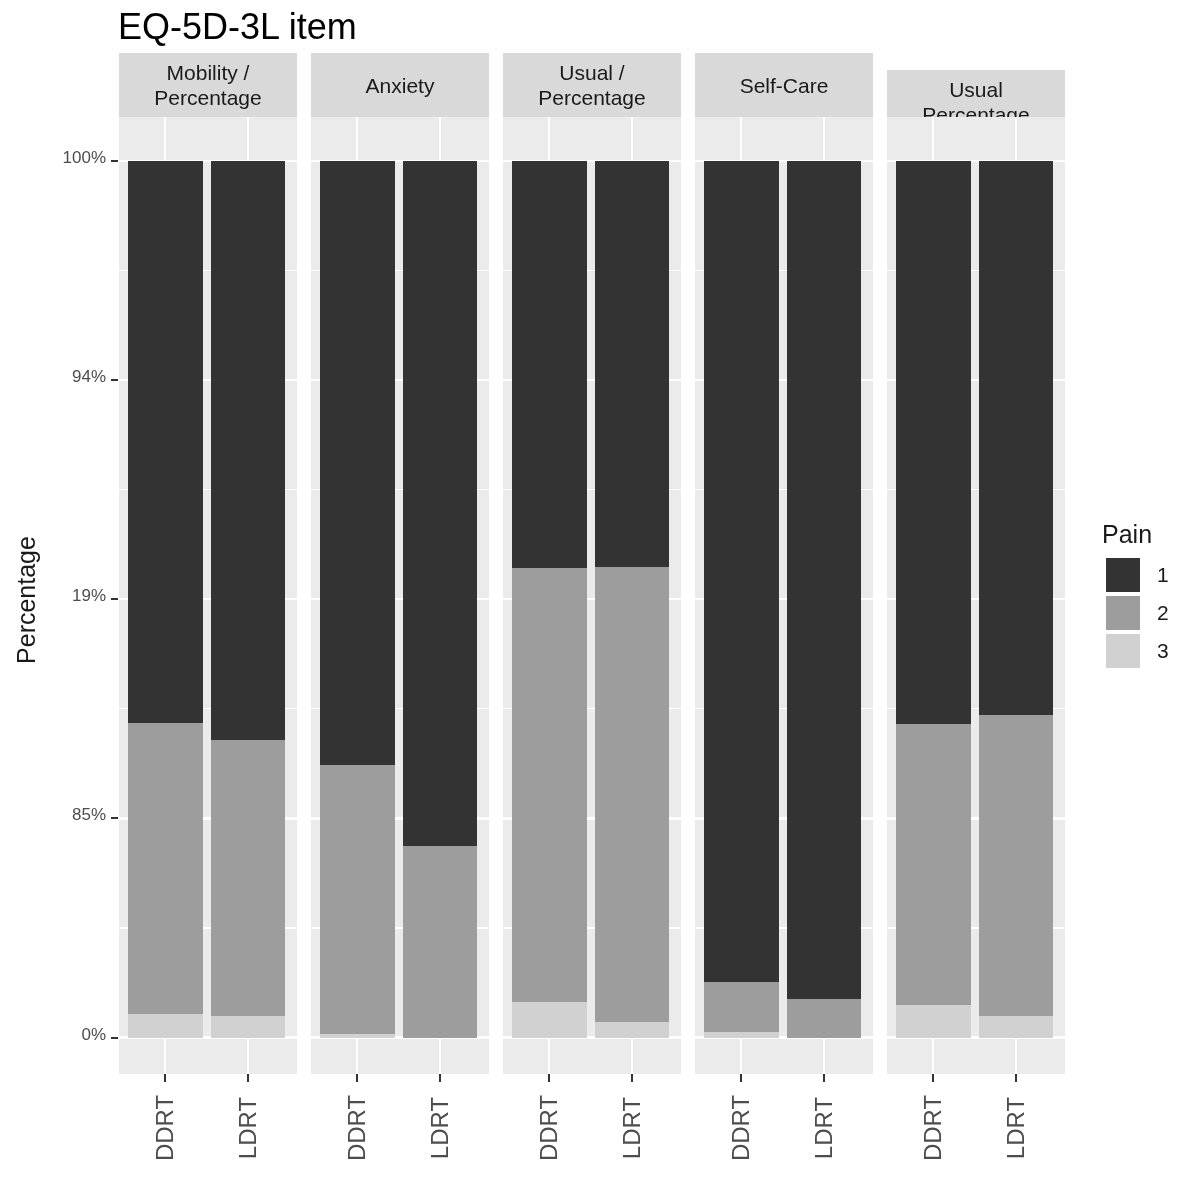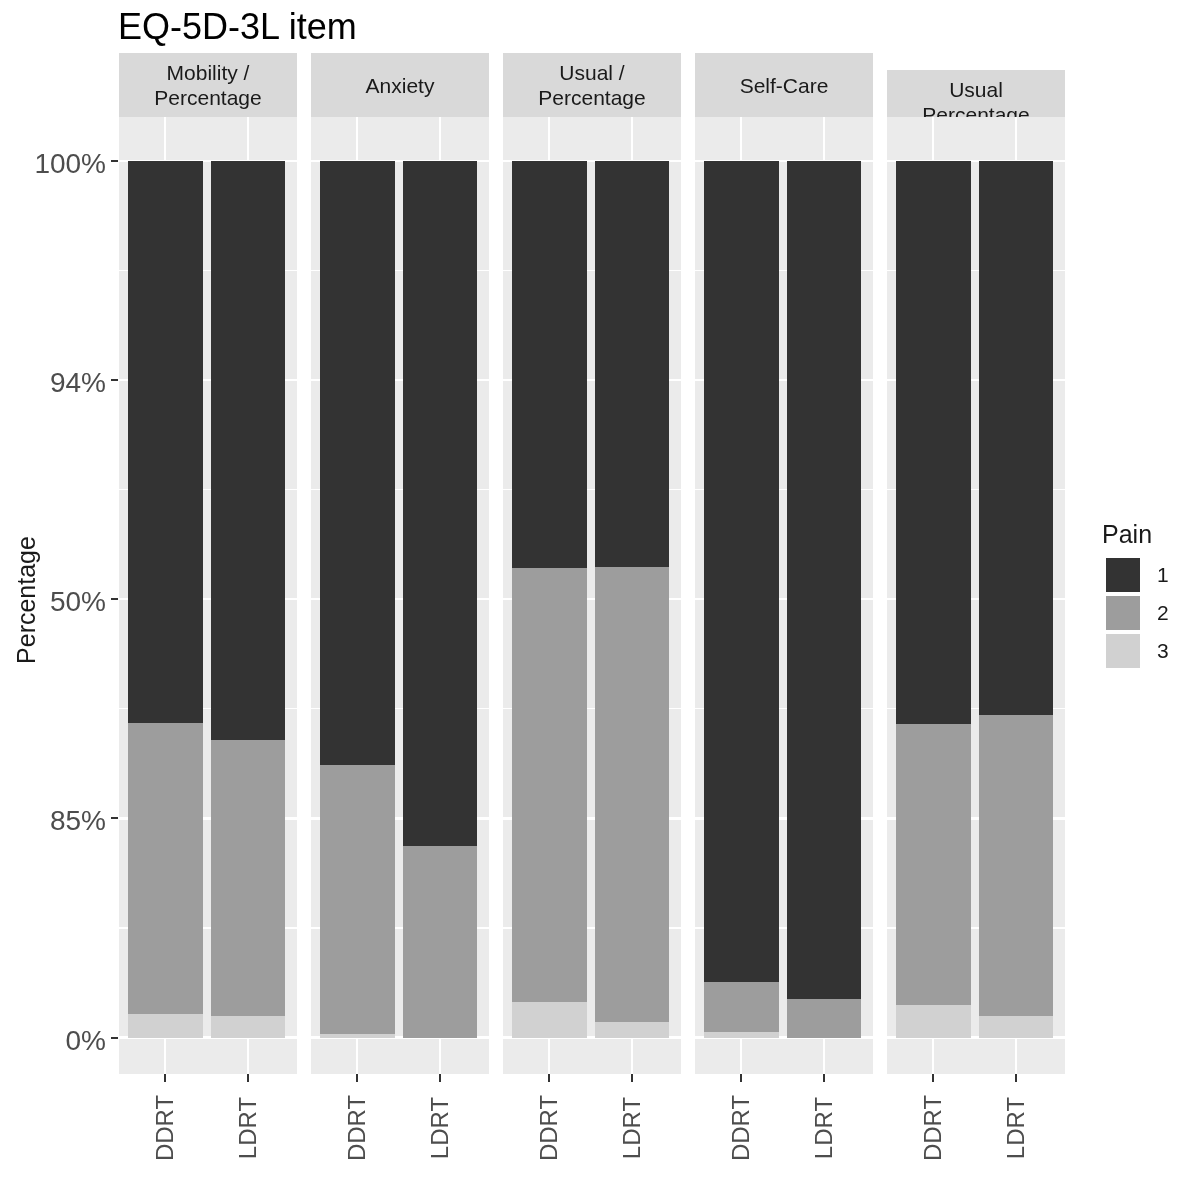--- a/index.html
+++ b/index.html
@@ -8,21 +8,21 @@
     font-family:"Liberation Sans", sans-serif;overflow:hidden;
   }
   .abs{position:absolute;}
   .plot-title{font-size:36px;color:#000000;white-space:nowrap;}
   .strip{background:#D9D9D9;display:flex;flex-direction:column;align-items:center;justify-content:center;}
   .strip-line{font-size:21px;line-height:25px;color:#1A1A1A;white-space:nowrap;}
   .panel{background:#EBEBEB;overflow:hidden;}
   .gridline-h{position:absolute;left:0;width:100%;background:#FFFFFF;}
   .gridline-v{position:absolute;top:0;height:100%;background:#FFFFFF;}
   .bar-seg{position:absolute;}
-  .y-tick-label{font-size:28px;color:#4D4D4D;text-align:right;white-space:nowrap;}
+  .y-tick-label{font-size:17px;color:#4D4D4D;text-align:right;white-space:nowrap;}
   .x-tick-label{font-size:24px;color:#4D4D4D;white-space:nowrap;
     transform:translate(-50%,-50%) rotate(-90deg);}
   .tick-mark{background:#333333;}
   .y-axis-title{font-size:25px;color:#1A1A1A;white-space:nowrap;
     transform:translate(-50%,-50%) rotate(-90deg);}
   .legend-title{font-size:25px;color:#1A1A1A;white-space:nowrap;}
   .legend-key{width:34px;height:34px;}
   .legend-label{font-size:21px;color:#1A1A1A;transform:translateY(-50%);white-space:nowrap;}
 </style>
 </head>
@@ -145,21 +145,21 @@
         <div class="bar-seg" style="left: 91.5px; width: 74.5px; bottom: 58.4125px; height: 300.639px; background: rgb(157, 157, 157);"></div>
         <div class="bar-seg" style="left: 91.5px; width: 74.5px; bottom: 359.052px; height: 553.948px; background: rgb(51, 51, 51);"></div>
       </div>
     </div>
   <div id="yaxis">
       <div class="abs tick-mark" style="left: 111px; top: 1036.5px; width: 7px; height: 2px;"></div>
       <div class="abs y-tick-label" style="right: 1094px; top: 1024.5px;">0%</div>
       <div class="abs tick-mark" style="left: 111px; top: 817.375px; width: 7px; height: 2px;"></div>
       <div class="abs y-tick-label" style="right: 1094px; top: 805.375px;">85%</div>
       <div class="abs tick-mark" style="left: 111px; top: 598.25px; width: 7px; height: 2px;"></div>
-      <div class="abs y-tick-label" style="right: 1094px; top: 586.25px;">50%</div>
+      <div class="abs y-tick-label" style="right: 1094px; top: 586.25px;">19%</div>
       <div class="abs tick-mark" style="left: 111px; top: 379.125px; width: 7px; height: 2px;"></div>
       <div class="abs y-tick-label" style="right: 1094px; top: 367.125px;">94%</div>
       <div class="abs tick-mark" style="left: 111px; top: 160px; width: 7px; height: 2px;"></div>
       <div class="abs y-tick-label" style="right: 1094px; top: 148px;">100%</div>
     </div>
 
   <div>
     <div class="abs legend-title" style="left:1102px;top:520px;">Pain</div>
     <div id="legend-entries">
         <div class="abs legend-key" style="left: 1106px; top: 558px; background: rgb(51, 51, 51);"></div>

